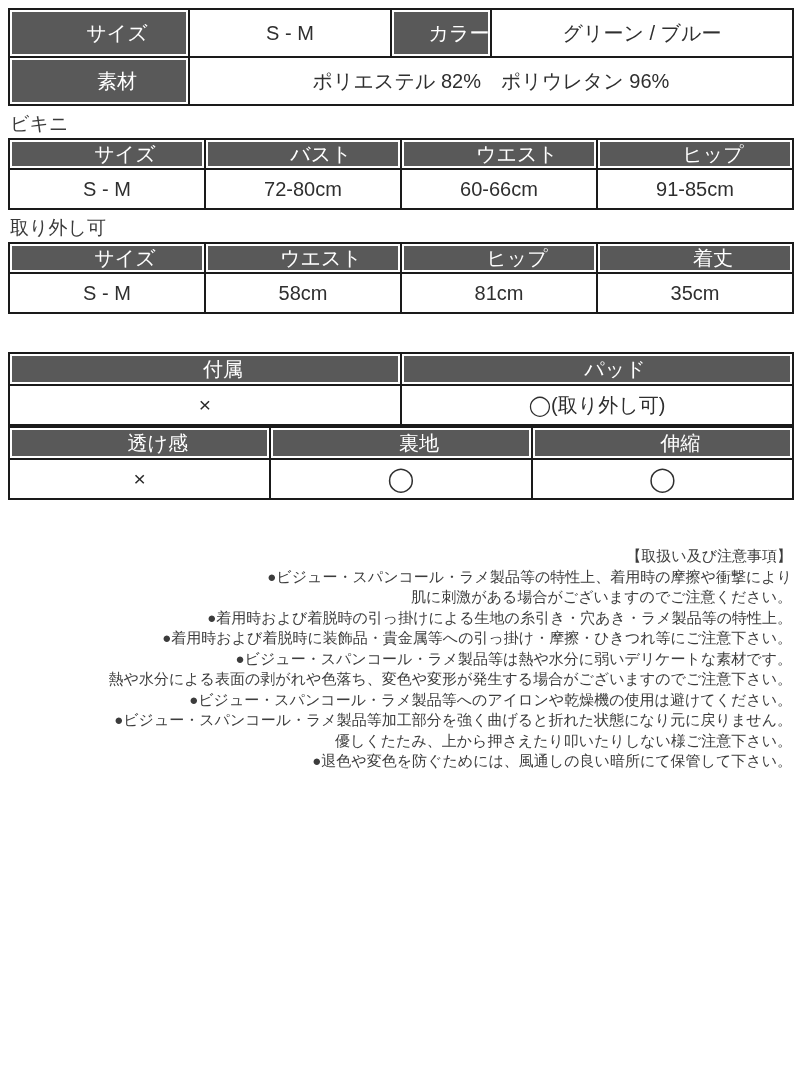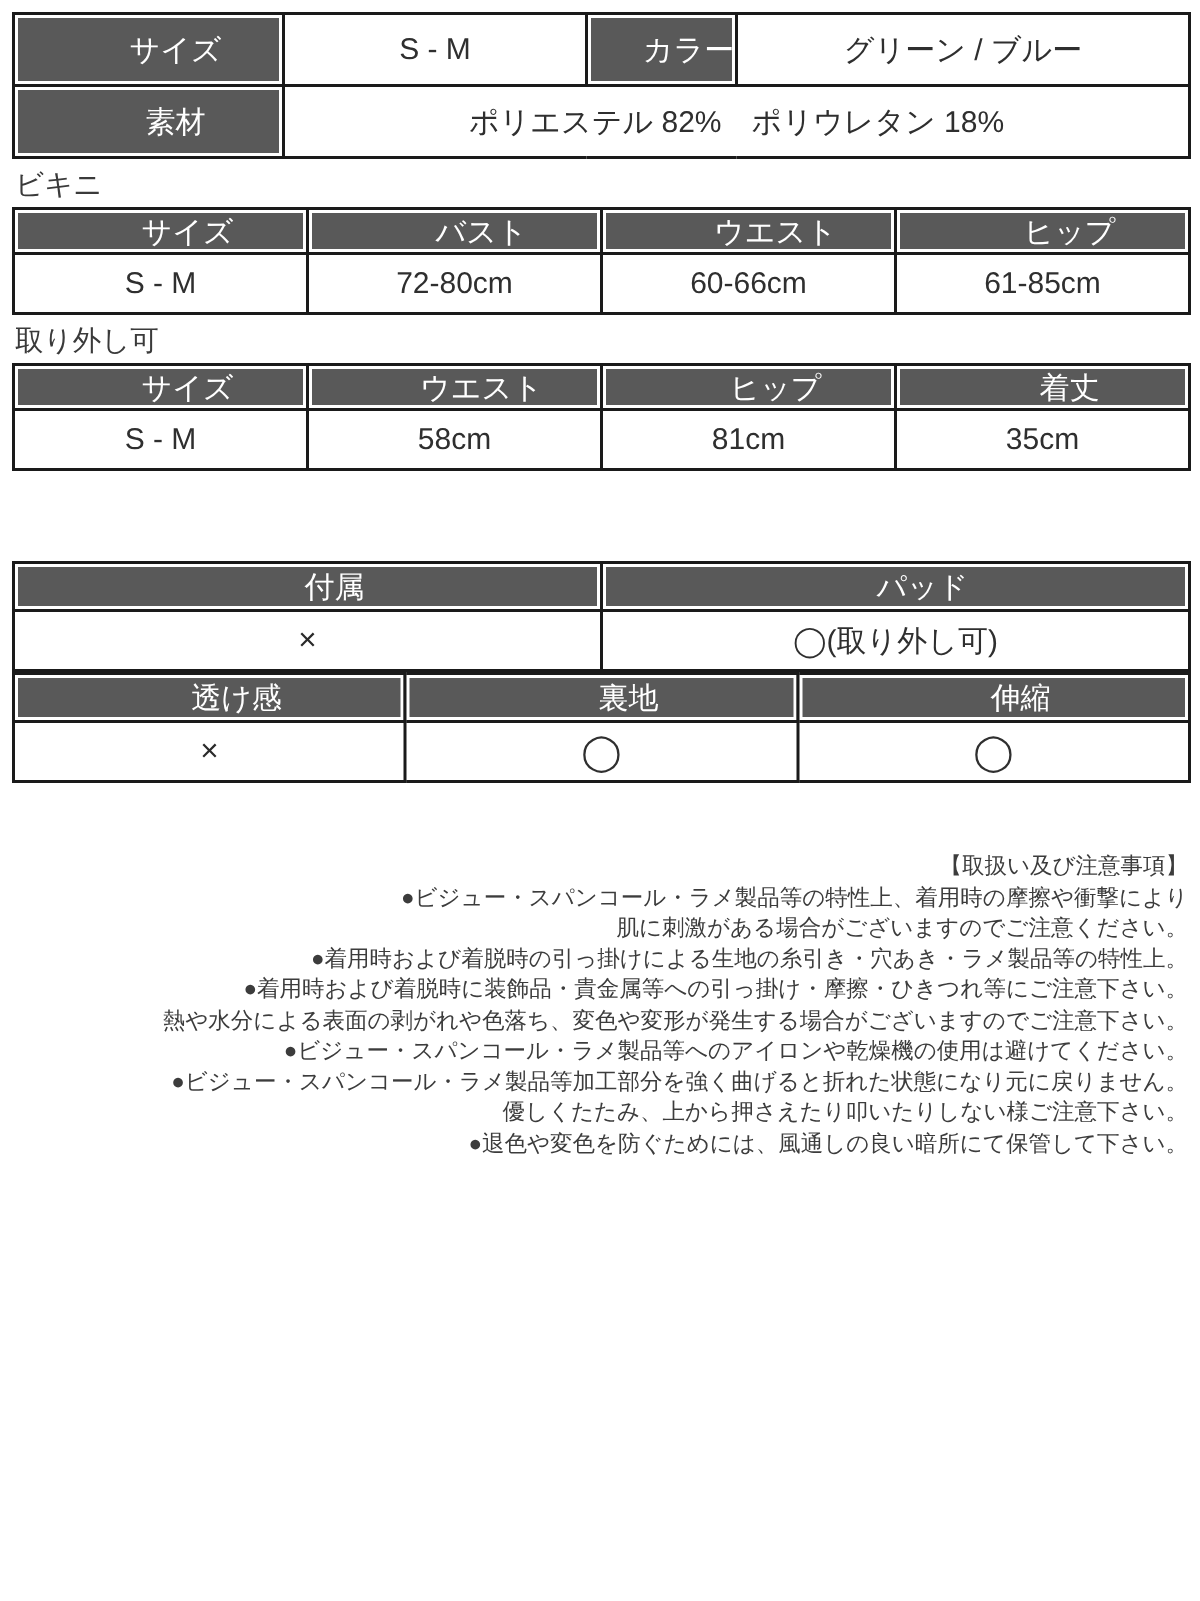--- a/index.html
+++ b/index.html
@@ -24,21 +24,21 @@
   
   .t1 .c1{width:180px}.t1 .c2{width:202px}.t1 .c3{width:100px}.t1 .c4{width:302px}
   .t1 tr{height:48px;}
   
   .t4col col{width:196px;}
   tr.hd{height:30px;}
   tr.dt{height:40px;}
   
   .t2col col{width:392px;}
   .t3col col{width:261.33px;}
-  .tfeat{margin-top:60px;}
+  .tfeat{margin-top:38px;}
   tr.hd2{height:32px;}
   tr.dt2{height:40px;}
   td.sym{font-size:21px;color:#2a2a2a;}
   td.circle{font-size:24px;}
   .sec-label{
     font-size:19px;color:#3a3a3a;
     margin:7px 0 3px 2px;line-height:22px;
   }
   .notes{
     margin-top:46px;padding-left:14px;
@@ -60,21 +60,21 @@
       </colgroup>
     <tbody>
         <tr>
       <th class="dark">サイズ</th>
       <td>S - M</td>
       <th class="dark">カラー</th>
       <td>グリーン / ブルー</td>
     </tr>
     <tr>
       <th class="dark">素材</th>
-      <td colspan="3">ポリエステル 82%　ポリウレタン 18%</td>
+      <td colspan="3">ポリエステル 82%　ポリウレタン 96%</td>
     </tr>
   </tbody>
     </table>
 
   <div class="sec-label">ビキニ</div>
   <table class="t4col">
     <colgroup>
         <col>
         <col>
         <col>
@@ -84,21 +84,21 @@
         <tr class="hd">
       <th class="dark">サイズ</th>
       <th class="dark">バスト</th>
       <th class="dark">ウエスト</th>
       <th class="dark">ヒップ</th>
     </tr>
     <tr class="dt">
       <td>S - M</td>
       <td>72-80cm</td>
       <td>60-66cm</td>
-      <td>61-85cm</td>
+      <td>91-85cm</td>
     </tr>
   </tbody>
     </table>
 
   <div class="sec-label">取り外し可</div>
   <table class="t4col">
     <colgroup>
         <col>
         <col>
         <col>
@@ -156,20 +156,21 @@
     </tr>
   </tbody>
     </table>
 
   <div class="notes">
     <div>【取扱い及び注意事項】</div>
     <div>●ビジュー・スパンコール・ラメ製品等の特性上、着用時の摩擦や衝撃により</div>
     <div>肌に刺激がある場合がございますのでご注意ください。</div>
     <div>●着用時および着脱時の引っ掛けによる生地の糸引き・穴あき・ラメ製品等の特性上。</div>
     <div>●着用時および着脱時に装飾品・貴金属等への引っ掛け・摩擦・ひきつれ等にご注意下さい。</div>
+    <div>●ビジュー・スパンコール・ラメ製品等は熱や水分に弱いデリケートな素材です。</div>
     <div>熱や水分による表面の剥がれや色落ち、変色や変形が発生する場合がございますのでご注意下さい。</div>
     <div>●ビジュー・スパンコール・ラメ製品等へのアイロンや乾燥機の使用は避けてください。</div>
     <div>●ビジュー・スパンコール・ラメ製品等加工部分を強く曲げると折れた状態になり元に戻りません。</div>
     <div>優しくたたみ、上から押さえたり叩いたりしない様ご注意下さい。</div>
     <div>●退色や変色を防ぐためには、風通しの良い暗所にて保管して下さい。</div>
   </div>
 
 </div>
 
 </body></html>

